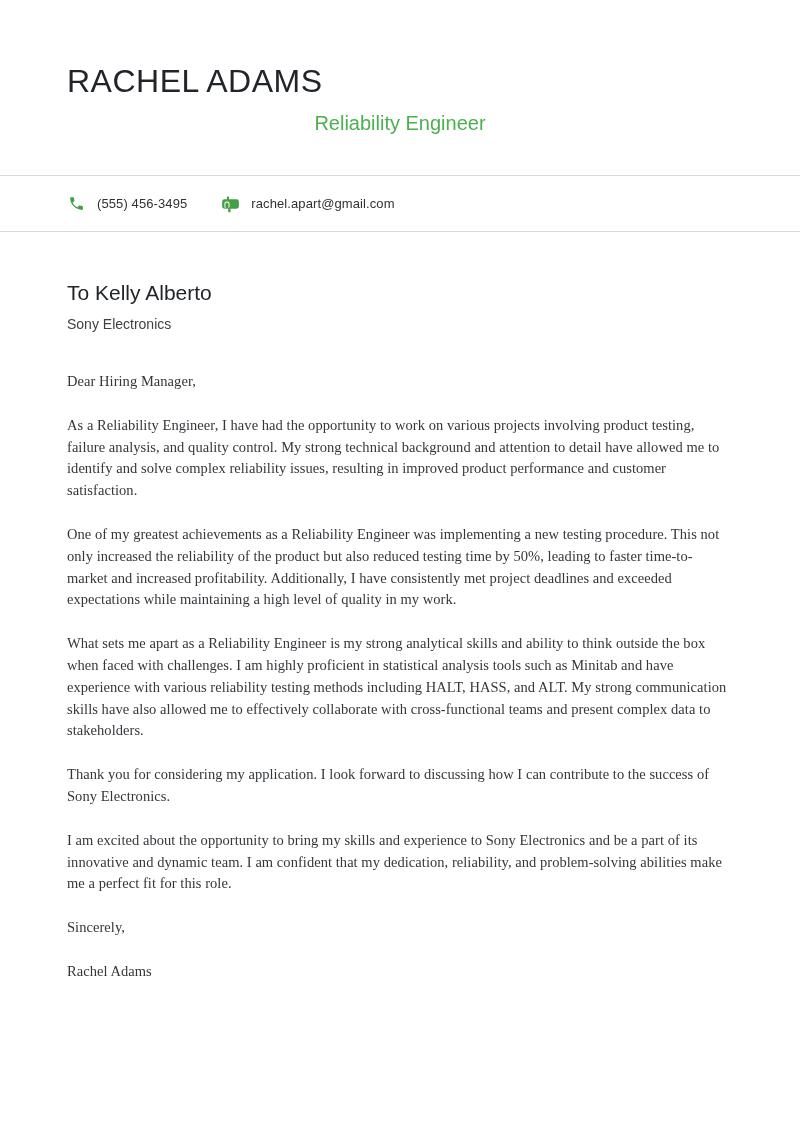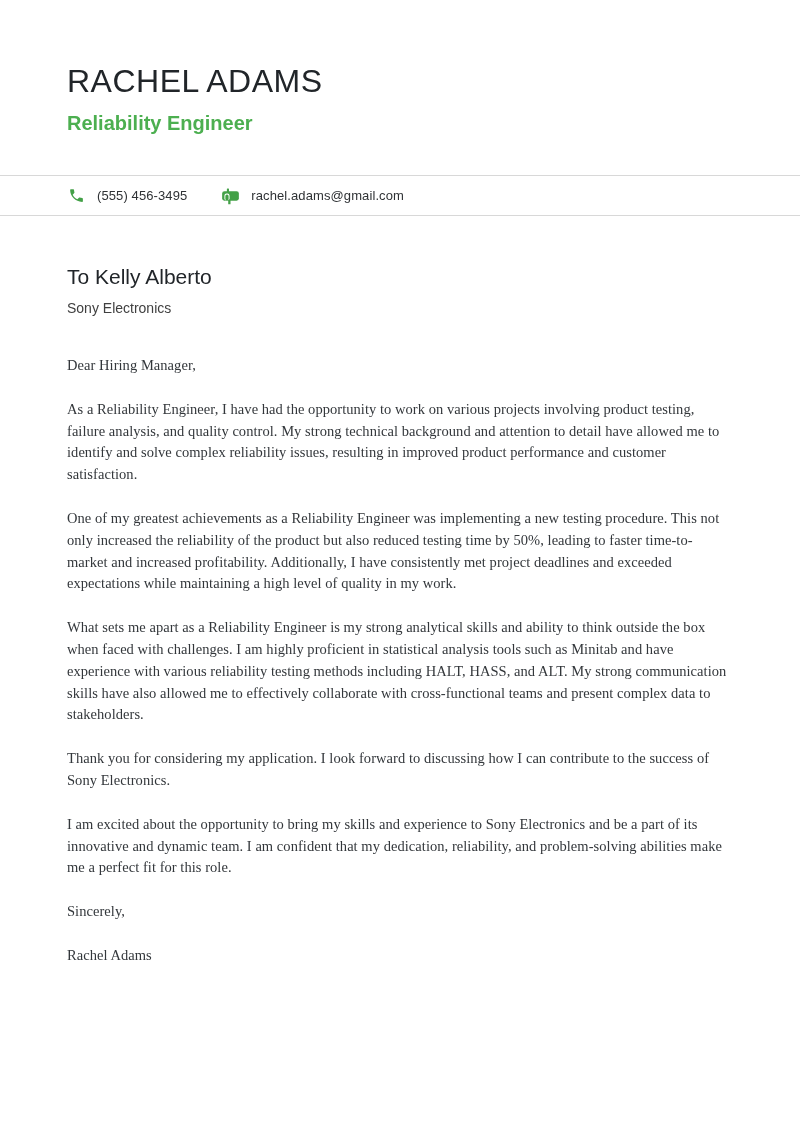--- a/index.html
+++ b/index.html
@@ -32,28 +32,29 @@
     line-height: 1.2;
     font-weight: 500;
     letter-spacing: 0.5px;
     color: var(--text-dark, #212529);
   }
 
   .applicant-title {
     margin-top: 10px;
     font-size: 20px;
     line-height: 1.3;
-    font-weight: 700;
+    font-weight: 400;
     color: var(--accent, #4CAF50);
+    text-align: center;
   }
 
   
   .contact-bar {
     margin-top: 39px;
-    height: 41px;
+    height: 57px;
     border-top: 1px solid var(--border, #d8d8d8);
     border-bottom: 1px solid var(--border, #d8d8d8);
     display: flex;
     align-items: center;
     gap: 34px;
     padding-left: 67px;
     padding-right: 93px;
   }
 
   .contact-item {
@@ -138,21 +139,21 @@
           <rect x="1.2" y="5.6" width="17.6" height="9.8" rx="2.4" fill="#43A047"></rect>
 
           <rect x="6.2" y="2.6" width="2.2" height="4" rx="0.6" fill="#43A047"></rect>
 
           <rect x="3.6" y="8" width="5.4" height="7.4" rx="2.2" fill="#ffffff"></rect>
           <rect x="4.6" y="9" width="3.4" height="6.4" rx="1.6" fill="#43A047"></rect>
 
           <rect x="7.6" y="14.6" width="2.4" height="4.6" fill="#43A047"></rect>
         </svg>
       </span>
-      <span class="contact-value">rachel.adams@gmail.com</span>
+      <span class="contact-value">rachel.apart@gmail.com</span>
     </div>
 
   </div>
 
   <section class="recipient inset">
     <div class="recipient-name">To Kelly Alberto</div>
     <div class="recipient-company">Sony Electronics</div>
   </section>
 
   <section class="letter-body inset">

